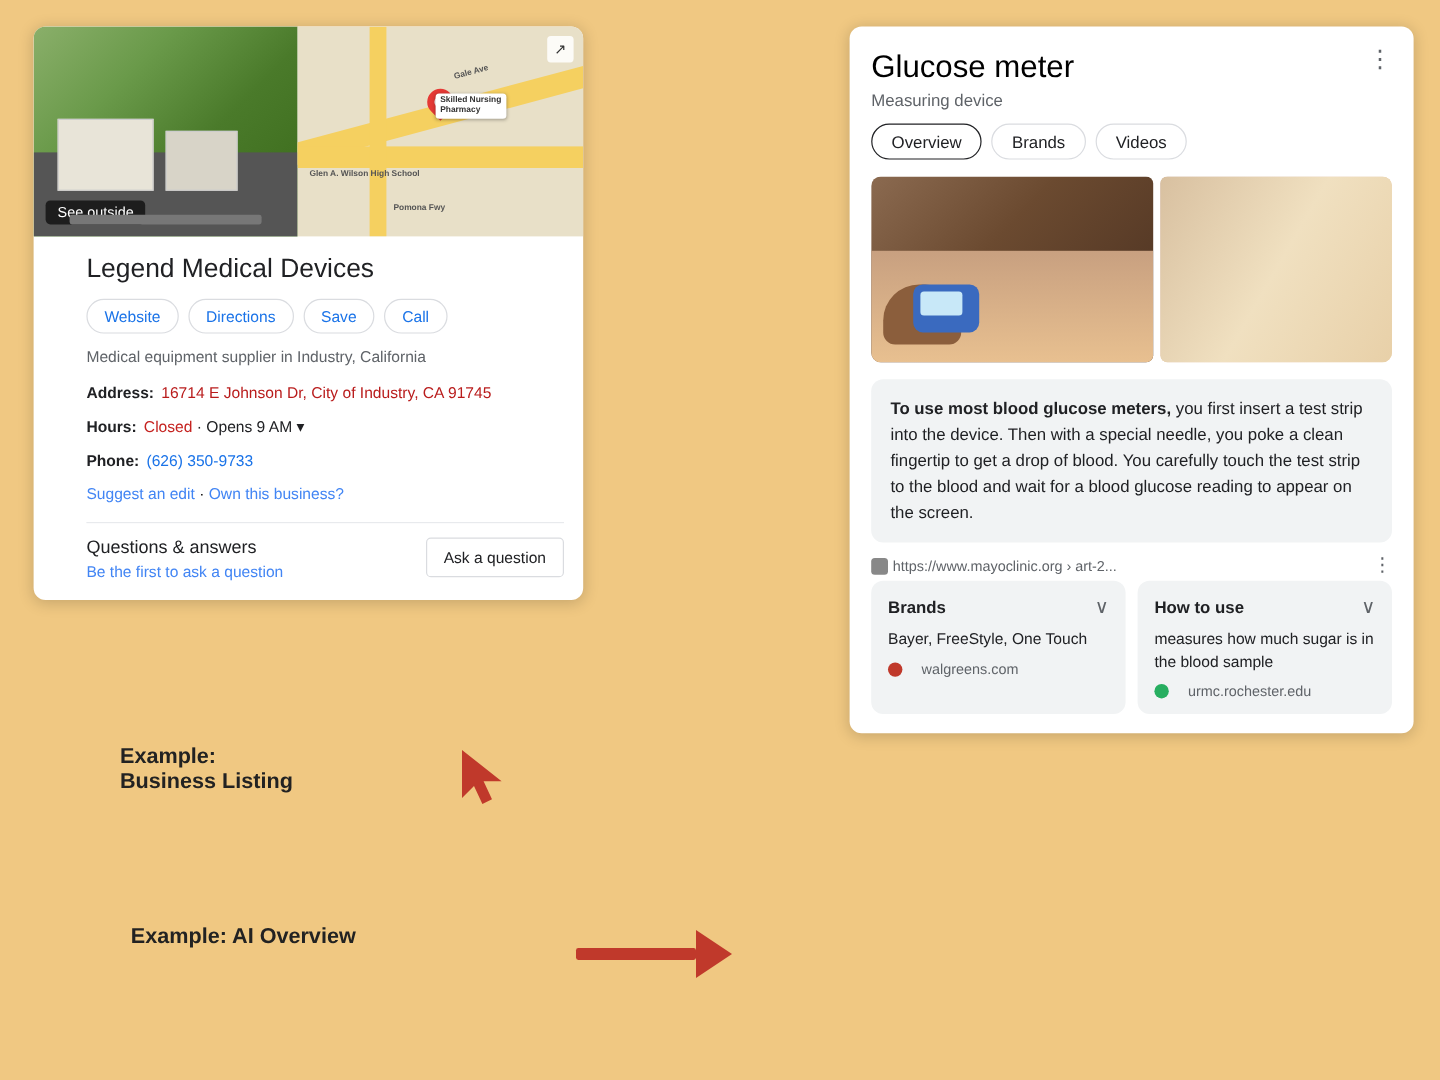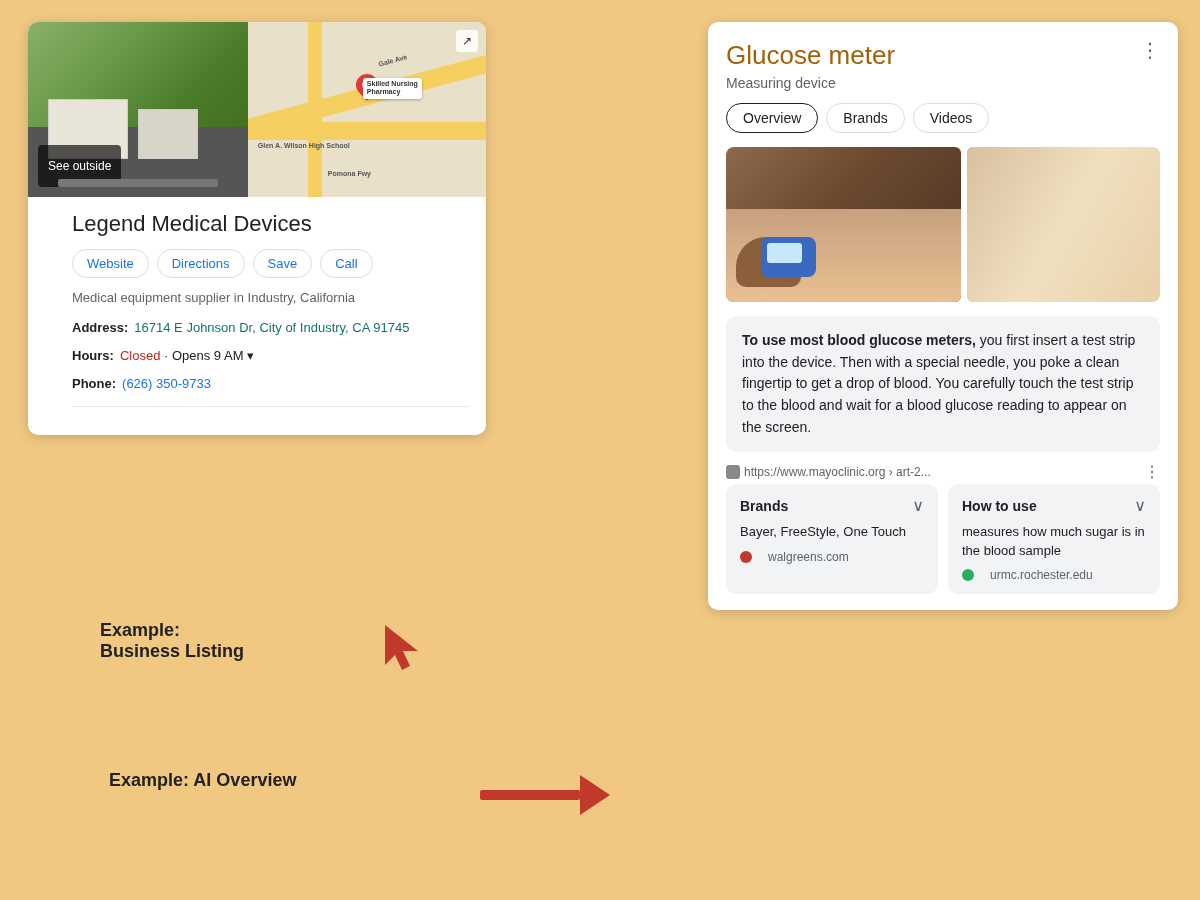--- a/index.html
+++ b/index.html
@@ -130,21 +130,21 @@
       transform-origin: center;
     }
 
     .see-outside-btn {
       position: absolute;
       bottom: 10px; left: 10px;
       background: rgba(0,0,0,0.65);
       color: #fff;
       border: none;
       border-radius: 4px;
-      padding: 14px 10px;
+      padding: 3px 10px;
       font-size: 12px;
       cursor: pointer;
     }
 
     .expand-icon {
       position: absolute;
       top: 8px; right: 8px;
       width: 22px; height: 22px;
       background: rgba(255,255,255,0.85);
       border-radius: 3px;
@@ -196,21 +196,21 @@
     }
 
     .info-label {
       font-weight: 600;
       color: #202124;
       margin-right: 6px;
       white-space: nowrap;
     }
 
     .info-value {
-      color: #0f766e;
+      color: #b91c1c;
     }
 
     .info-value.hours {
       color: #202124;
     }
 
     .hours-closed {
       color: #c5221f;
     }
 
@@ -304,21 +304,21 @@
     .ai-header {
       display: flex;
       justify-content: space-between;
       align-items: flex-start;
       margin-bottom: 4px;
     }
 
     .ai-title {
       font-size: 26px;
       font-weight: 500;
-      color: #a16207;
+      color: #000000;
     }
 
     .three-dots {
       font-size: 20px;
       color: #5f6368;
       cursor: pointer;
       line-height: 1;
     }
 
     .ai-subtitle {
@@ -598,23 +598,35 @@
         <span class="hours-open">Opens 9 AM</span>
         <span>▾</span>
       </span>
     </div>
 
     <div class="info-row">
       <span class="info-label">Phone:</span>
       <a class="phone-link">(626) 350-9733</a>
     </div>
 
+    <div class="edit-links">
+      <a href="#">Suggest an edit</a>
+      <span> · </span>
+      <a href="#">Own this business?</a>
+    </div>
 
     <hr class="divider">
 
+    <div class="qa-section">
+      <div>
+        <div class="qa-title">Questions &amp; answers</div>
+        <div class="qa-subtitle">Be the first to ask a question</div>
+      </div>
+      <button class="ask-btn">Ask a question</button>
+    </div>
   </div>
 </div>
 
 <div class="example-label-left">
   <div>Example:</div>
   <div>Business Listing</div>
 </div>
 
 <div class="example-label-bottom">
   <span>Example: AI Overview</span>

